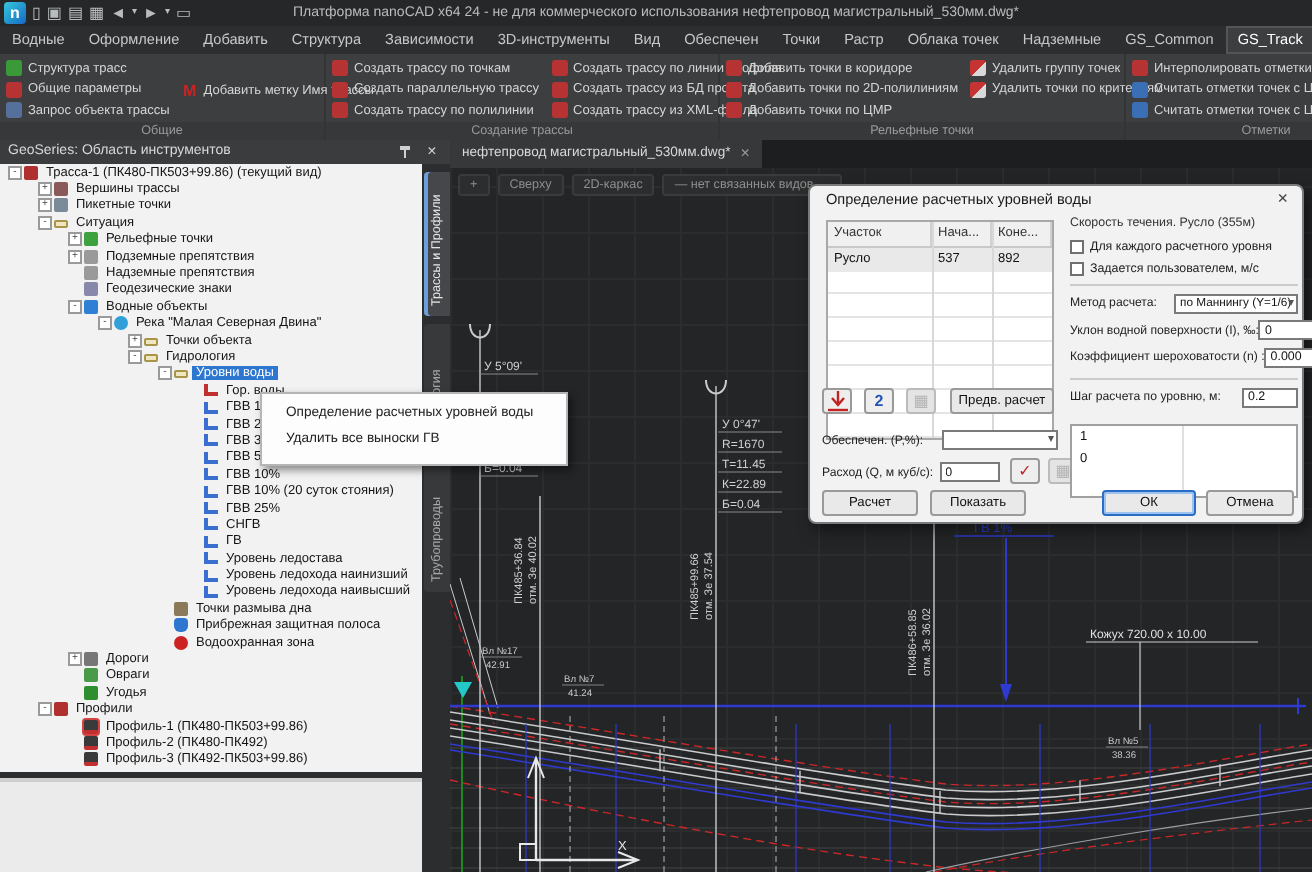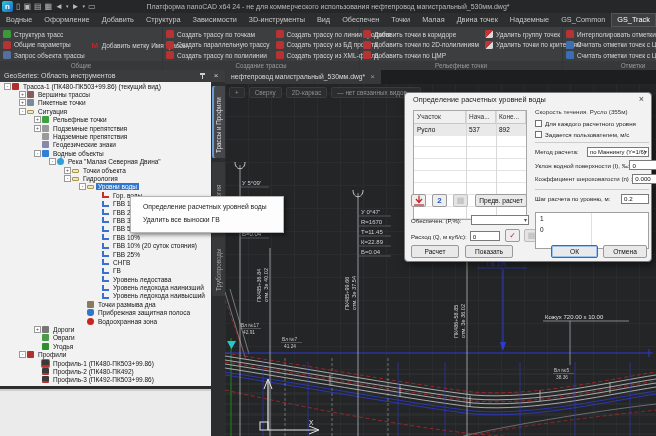--- a/index.html
+++ b/index.html
@@ -152,22 +152,22 @@
   <div class="ribbontabs" id="ribbonTabs">
       <span class="rtab">Водные</span>
       <span class="rtab">Оформление</span>
       <span class="rtab">Добавить</span>
       <span class="rtab">Структура</span>
       <span class="rtab">Зависимости</span>
       <span class="rtab">3D-инструменты</span>
       <span class="rtab">Вид</span>
       <span class="rtab">Обеспечен</span>
       <span class="rtab">Точки</span>
-      <span class="rtab">Малая</span>
-      <span class="rtab">Двина точек</span>
+      <span class="rtab">Растр</span>
+      <span class="rtab">Облака точек</span>
       <span class="rtab">Надземные</span>
       <span class="rtab">GS_Common</span>
       <span class="rtab active">GS_Track</span>
       <span class="rtab">GS_Geology</span>
     </div>
 
   <div class="ribbon" id="ribbonGroups">
       <div class="rgroup" style="width: 162px;">
         <div class="rcols">
           <div class="rcol">

